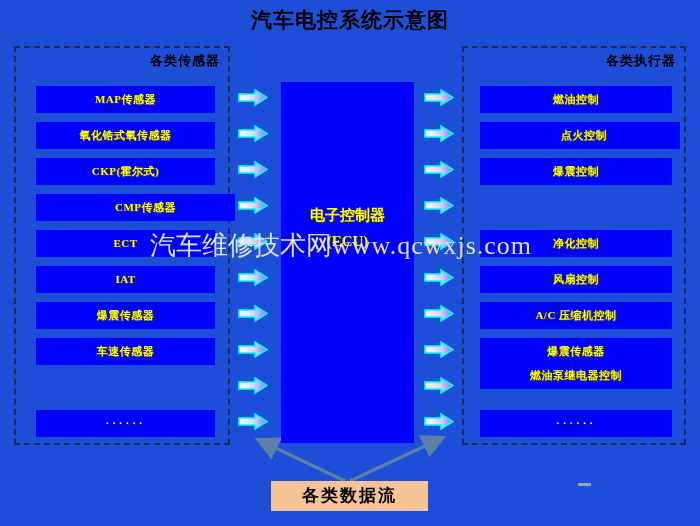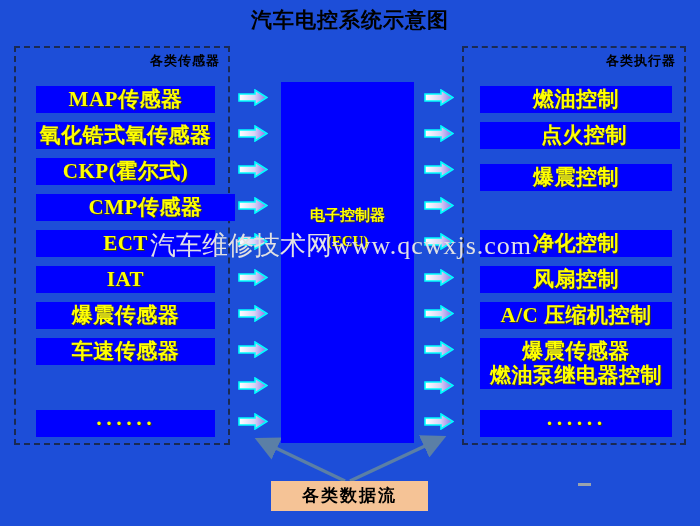--- a/index.html
+++ b/index.html
@@ -77,21 +77,21 @@
     width: 100%;
     height: 100%;
   }
   .item {
     position: absolute;
     height: 27px;
     line-height: 27px;
     text-align: center;
     background: #0000ff;
     color: #ffff00;
-    font-size: 21px;
+    font-size: 11px;
     font-weight: bold;
     font-family: "Liberation Serif", "DejaVu Serif", serif;
     text-shadow: 1px 1px 0 #333333;
     white-space: nowrap;
     overflow: hidden;
     letter-spacing: 0.5px;
   }
   .item-left  { left: 20px; width: 179px; }
   .item-right { left: 16px; width: 192px; }
   .item.dots { letter-spacing: 3px; }
@@ -186,21 +186,21 @@
         <div class="item item-left" style="top: 290px;">车速传感器</div>
         <div class="item item-left dots" style="top: 362px;">······</div>
       </div>
   </div>
 
   <div class="group group-right">
     <div class="group-title">各类执行器</div>
     <div class="items" id="right-items">
         <div class="item item-right" style="top: 38px;">燃油控制</div>
         <div class="item item-right" style="top: 74px; padding-left: 8px;">点火控制</div>
-        <div class="item item-right" style="top: 116px;">爆震控制</div>
+        <div class="item item-right" style="top: 110px;">爆震控制</div>
         <div class="item item-right" style="top: 182px;">净化控制</div>
         <div class="item item-right" style="top: 218px;">风扇控制</div>
         <div class="item item-right" style="top: 254px;">A/C 压缩机控制</div>
         <div class="item item-right" style="top: 290px;">爆震传感器</div>
         <div class="item item-right" style="top: 314px;">燃油泵继电器控制</div>
         <div class="item item-right dots" style="top: 362px;">······</div>
       </div>
   </div>
 
   <div class="ecu">

